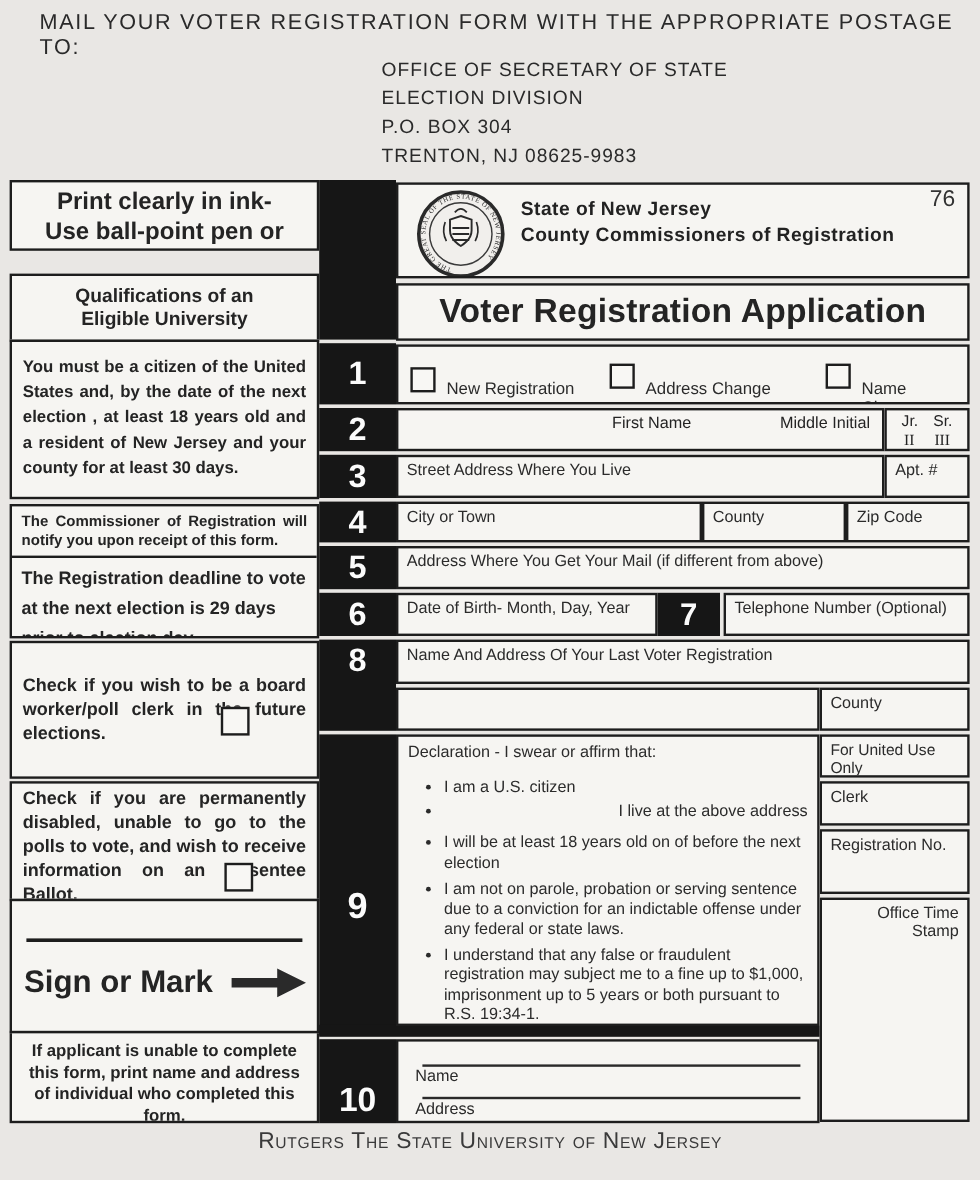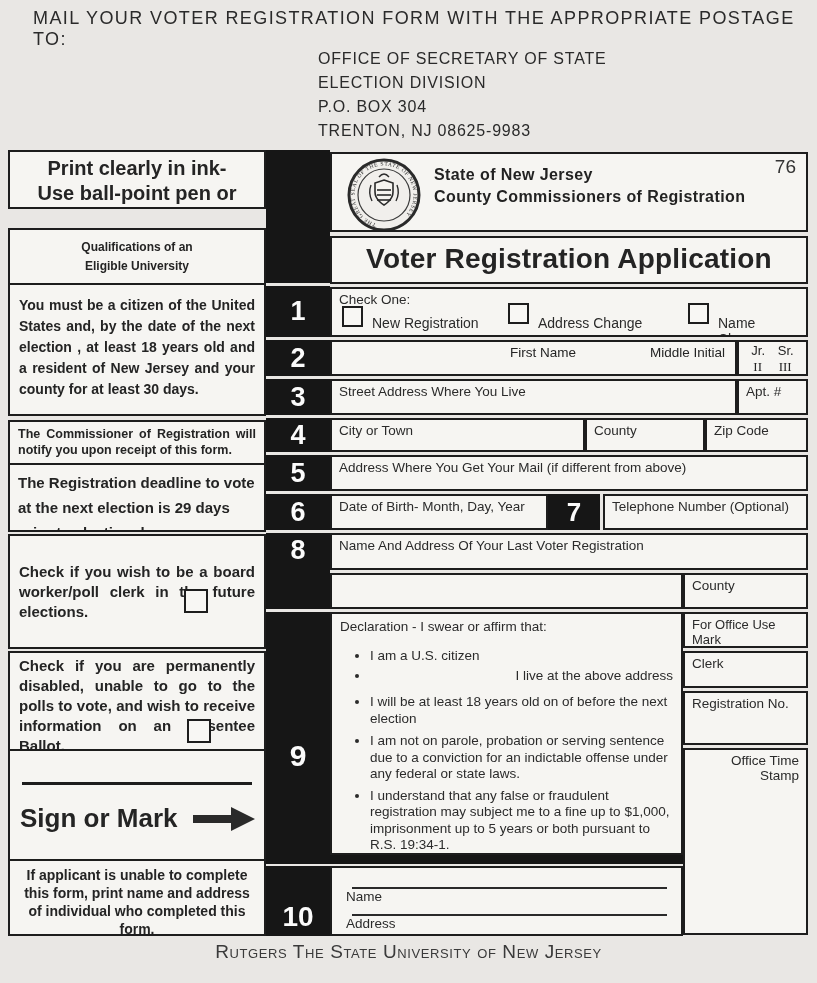--- a/index.html
+++ b/index.html
@@ -22,21 +22,21 @@
   .mail-instruction{
     left:33px;top:8px;width:770px;
     font-size:18px;letter-spacing:1.4px;color:#2a2a2a;
   }
   .mail-address{left:318px;top:47px;font-size:16px;line-height:24px;letter-spacing:0.8px;color:#2a2a2a;}
   
   #form-area{position:absolute;left:8px;top:150px;width:800px;height:790px;}
   
   .lp{left:0;}
   .lp-print{top:0;height:59px;width:258px;text-align:center;font-weight:bold;font-size:20px;line-height:25px;padding-top:4px;}
-  .lp-qual{top:78px;height:57px;width:258px;text-align:center;font-weight:bold;font-size:12px;line-height:19px;padding-top:8px;}
+  .lp-qual{top:78px;height:57px;width:258px;text-align:center;font-weight:bold;font-size:16px;line-height:19px;padding-top:8px;}
   .lp-citizen{top:133px;height:133px;width:258px;font-weight:bold;font-size:14px;line-height:21px;padding:10px 9px;text-align:justify;}
   .lp-comm{top:270px;height:112px;width:258px;}
   .lp-comm .comm-txt{font-weight:bold;font-size:12.5px;line-height:16px;padding:4px 8px 5px 8px;text-align:justify;border-bottom:2px solid #1d1d1d;}
   .lp-comm .dead-txt{font-weight:bold;font-size:15px;line-height:25px;padding:5px 8px;}
   .lp-board{top:384px;height:115px;width:258px;font-weight:bold;font-size:15px;line-height:20px;padding:26px 9px 0 9px;text-align:justify;}
   .lp-disabled{top:501px;height:100px;width:258px;font-weight:bold;font-size:15px;line-height:20px;padding:3px 9px 0 9px;text-align:justify;}
   .lp-sign{top:599px;height:112px;width:258px;}
   .sig-line-left{position:absolute;left:12px;top:31px;width:230px;border-top:3px solid #1d1d1d;}
   .sign-row{position:absolute;left:10px;top:52px;display:flex;align-items:center;gap:14px;}
   .sign-row .sm-txt{font-weight:bold;font-size:26px;}
@@ -221,21 +221,20 @@
     <div class="agency">
       <div>State of New Jersey</div>
       <div>County Commissioners of Registration</div>
     </div>
     <div class="formnum">76</div>
   </div>
 
   <div class="box r-title">Voter Registration Application</div>
 
   <div class="box r1">
-    <span class="flabel">Check One:</span>
     <span class="cb" style="left:10px;top:17px;"></span>
     <span class="cb-label" style="left:40px;top:26px;">New Registration</span>
     <span class="cb" style="left:176px;top:14px;"></span>
     <span class="cb-label" style="left:206px;top:26px;text-align:center;">Address Change</span>
     <span class="cb" style="left:356px;top:14px;"></span>
     <span class="cb-label" style="left:386px;top:26px;">Name Change</span>
   </div>
 
   <div class="box r2a">
     <span class="first-lbl">First Name</span>
@@ -302,21 +301,21 @@
         <li class="m5">I understand that any false or fraudulent registration may subject me to a fine up to $1,000, imprisonment up to 5 years or both pursuant to R.S. 19:34-1.</li>
       </ul>
     </div>
     <div class="sig-strip">
       
       
     </div>
   </div>
 
   <div class="box ro1">
-    <span class="flabel" style="font-size:13px;">For Office Use Mark</span>
+    <span class="flabel" style="font-size:13px;">For United Use Only</span>
   </div>
   <div class="box ro2">
     <span class="flabel">Clerk</span>
   </div>
   <div class="box ro3">
     <span class="flabel">Registration No.</span>
   </div>
   <div class="box ro4">
     <span class="flabel">Office Time Stamp</span>
   </div>

